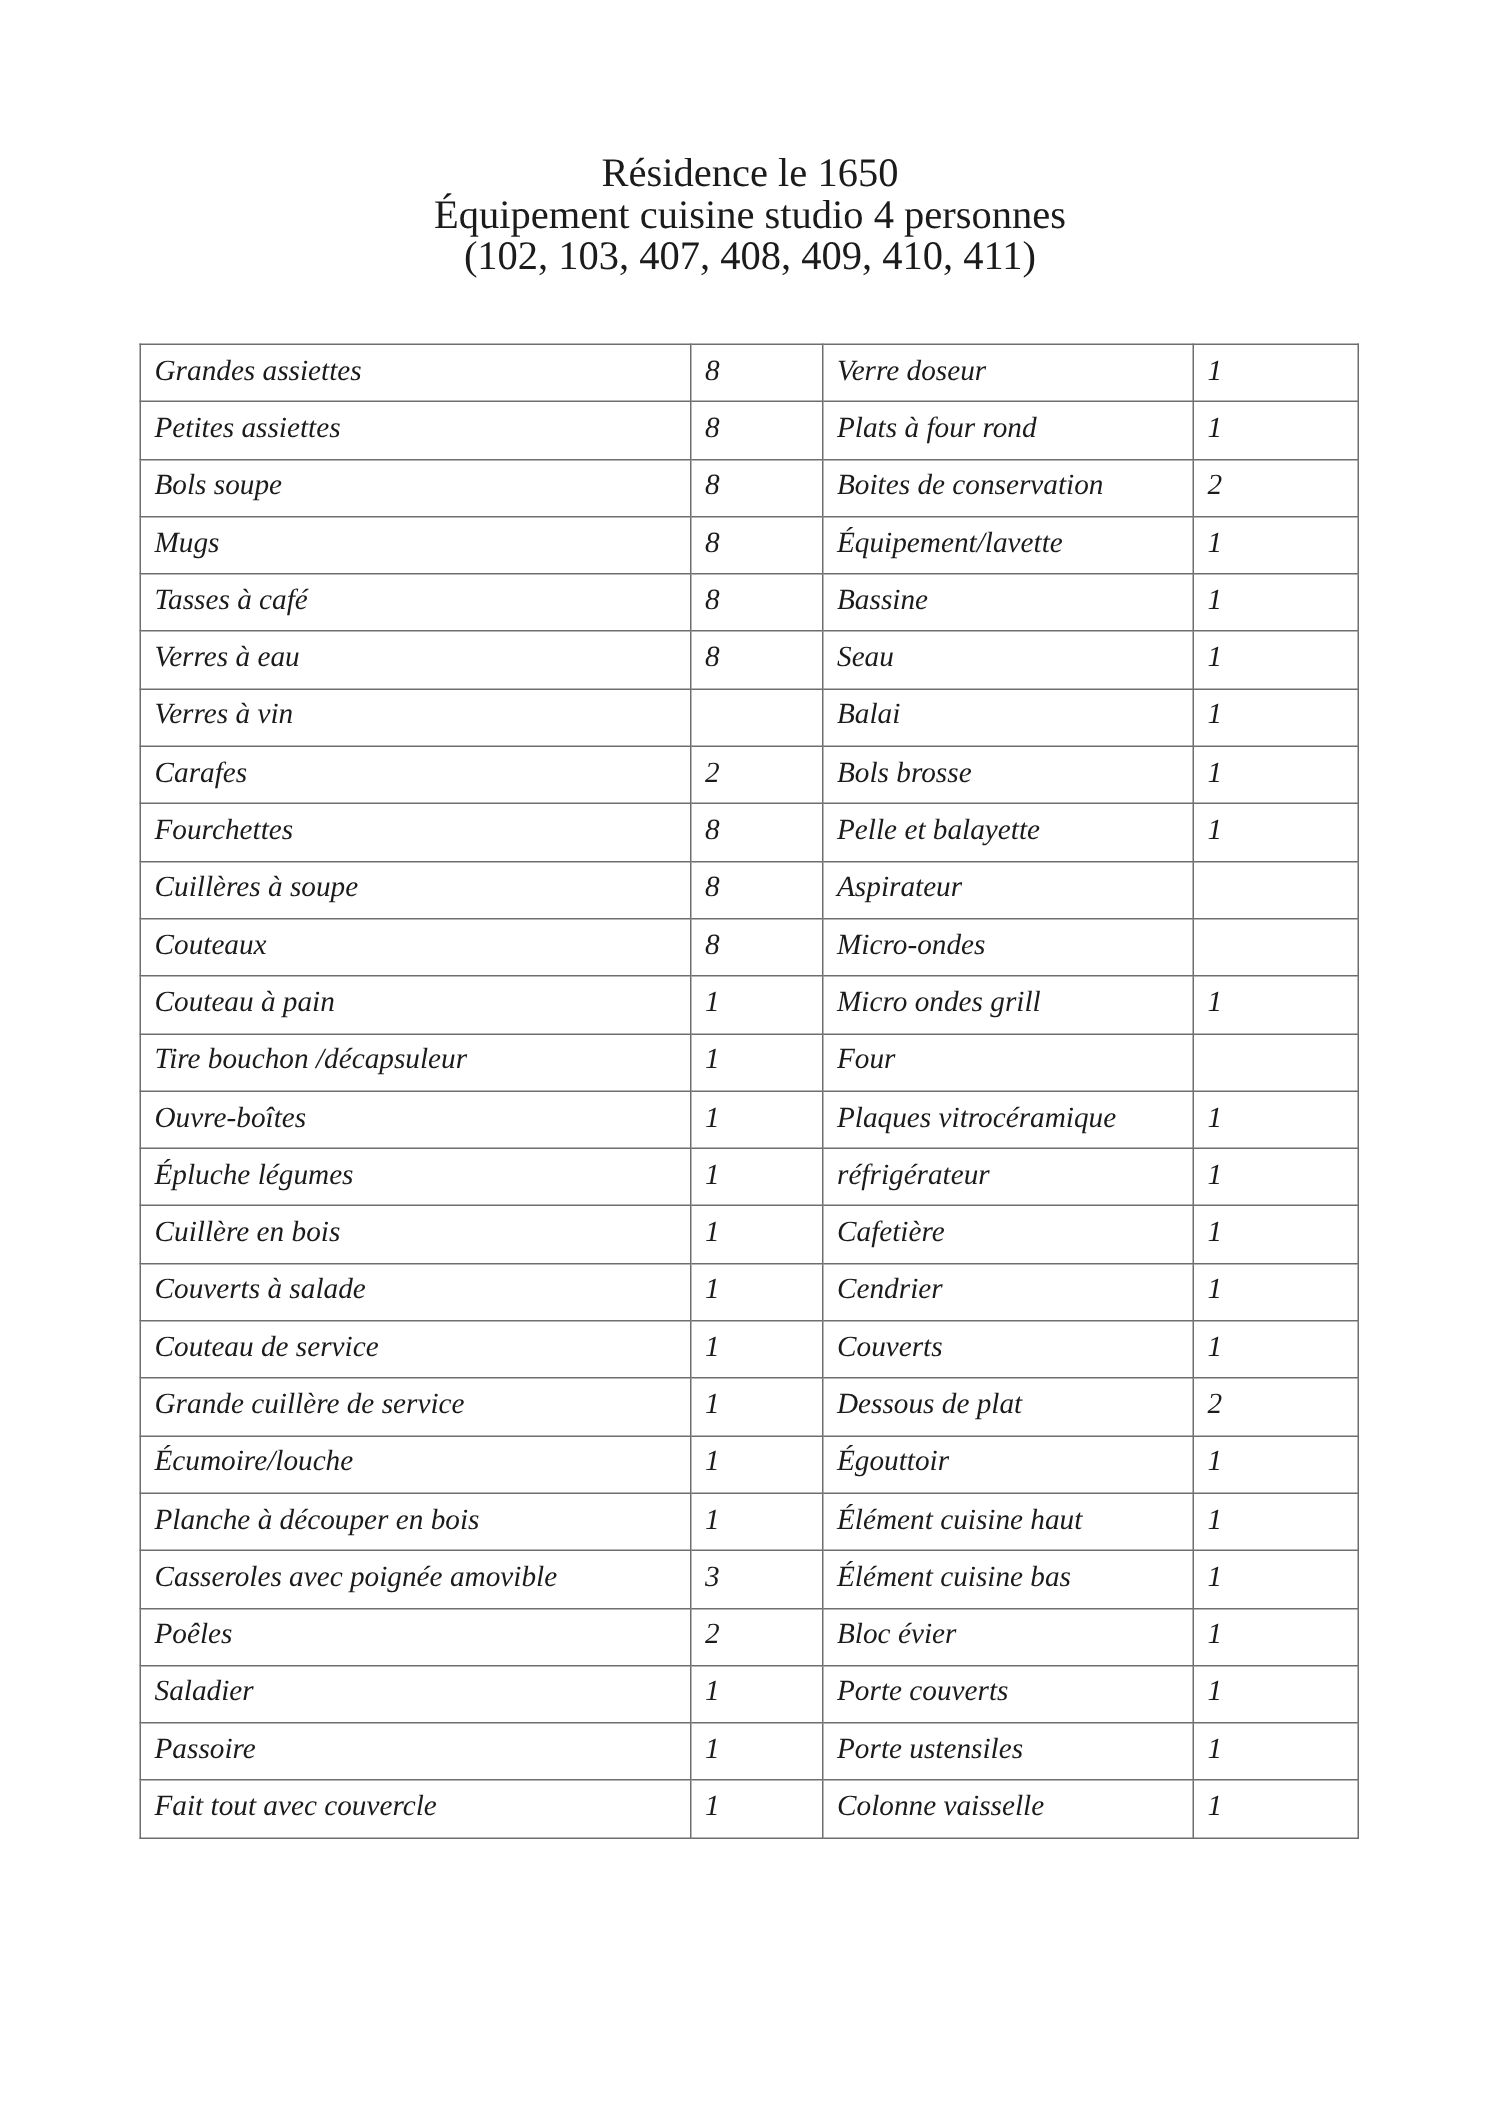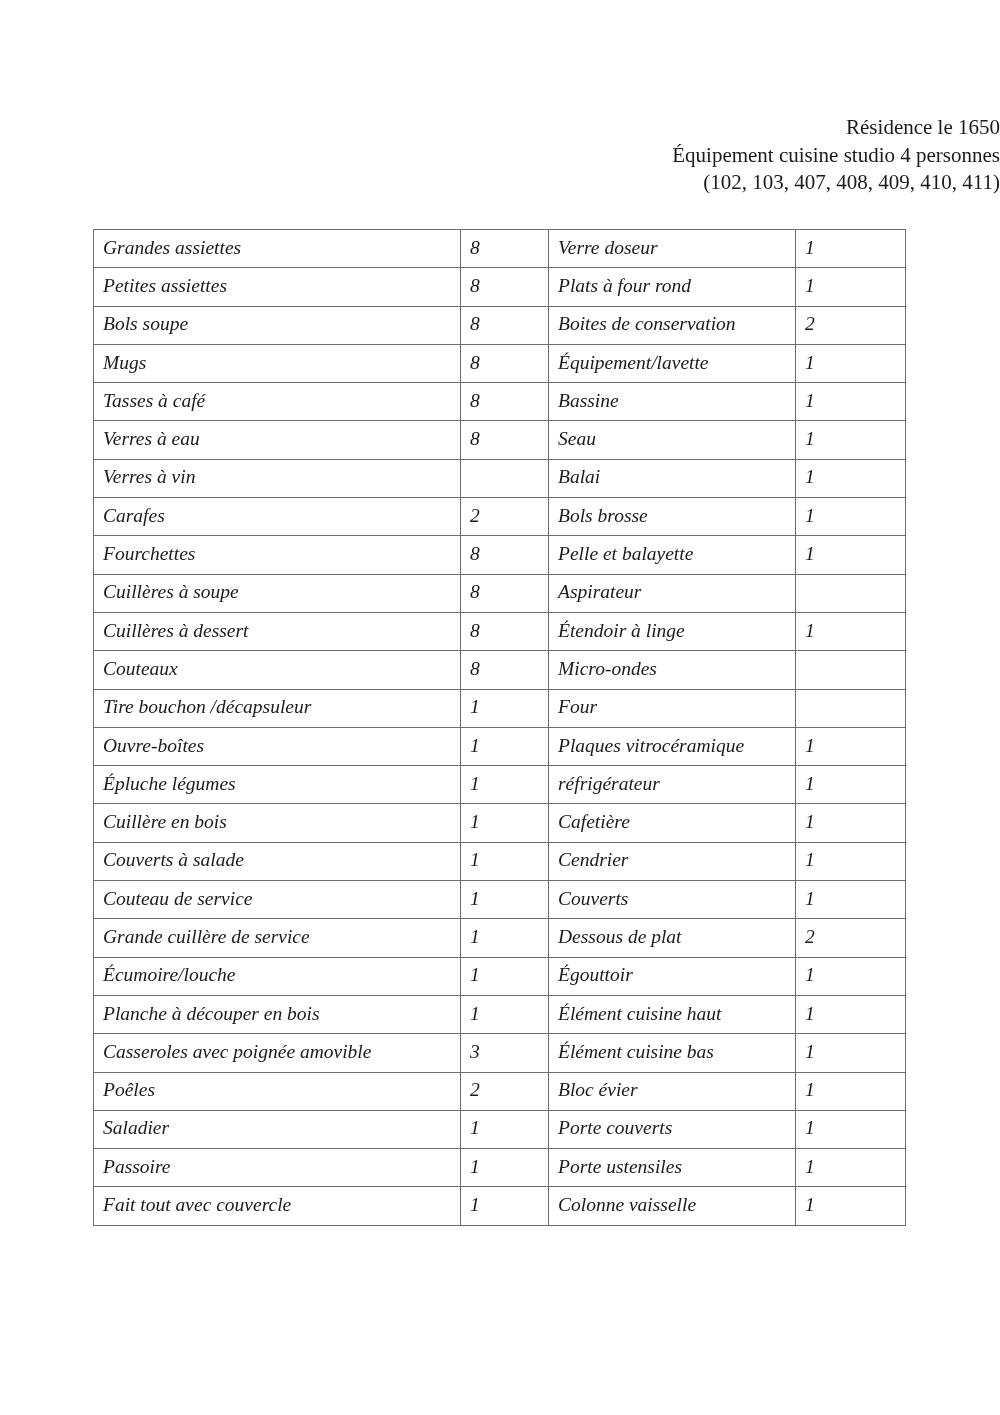--- a/index.html
+++ b/index.html
@@ -11,25 +11,25 @@
     position: relative;
     width: 1000px;
     height: 1415px;
     background: #ffffff;
     font-family: "Liberation Serif", serif;
     color: #1b1b1b;
     overflow: hidden;
   }
   .title-block {
     position: absolute;
-    top: 114px;
+    top: 102px;
     left: 0;
     width: 100%;
-    text-align: right;
-    font-size: 21px;
+    text-align: center;
+    font-size: 27px;
     line-height: 27.5px;
     color: #1b1b1b;
   }
   table.equipment-table {
     position: absolute;
     left: 93px;
     top: 229px;
     width: 812px;
     border-collapse: collapse;
     table-layout: fixed;
@@ -123,30 +123,30 @@
           <td>Pelle et balayette</td>
           <td>1</td>
         </tr>
         <tr>
           <td>Cuillères à soupe</td>
           <td>8</td>
           <td>Aspirateur</td>
           <td></td>
         </tr>
         <tr>
-          <td>Cuillères à dessert</td>
-          <td>8</td>
-          <td>Étendoir à linge</td>
-          <td>1</td>
-        </tr>
-        <tr>
           <td>Couteaux</td>
           <td>8</td>
           <td>Micro-ondes</td>
           <td></td>
+        </tr>
+        <tr>
+          <td>Couteau à pain</td>
+          <td>1</td>
+          <td>Micro ondes grill</td>
+          <td>1</td>
         </tr>
         <tr>
           <td>Tire bouchon /décapsuleur</td>
           <td>1</td>
           <td>Four</td>
           <td></td>
         </tr>
         <tr>
           <td>Ouvre-boîtes</td>
           <td>1</td>

